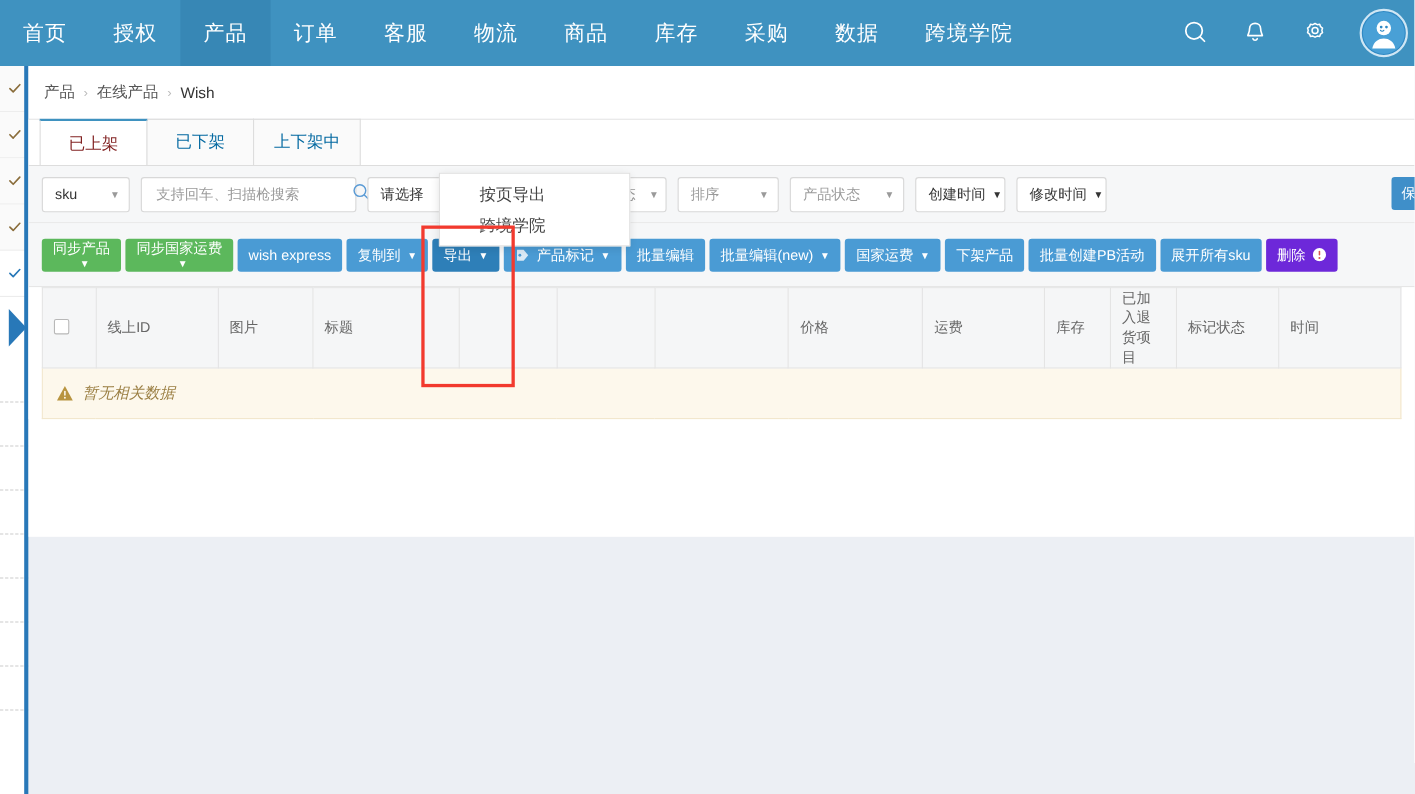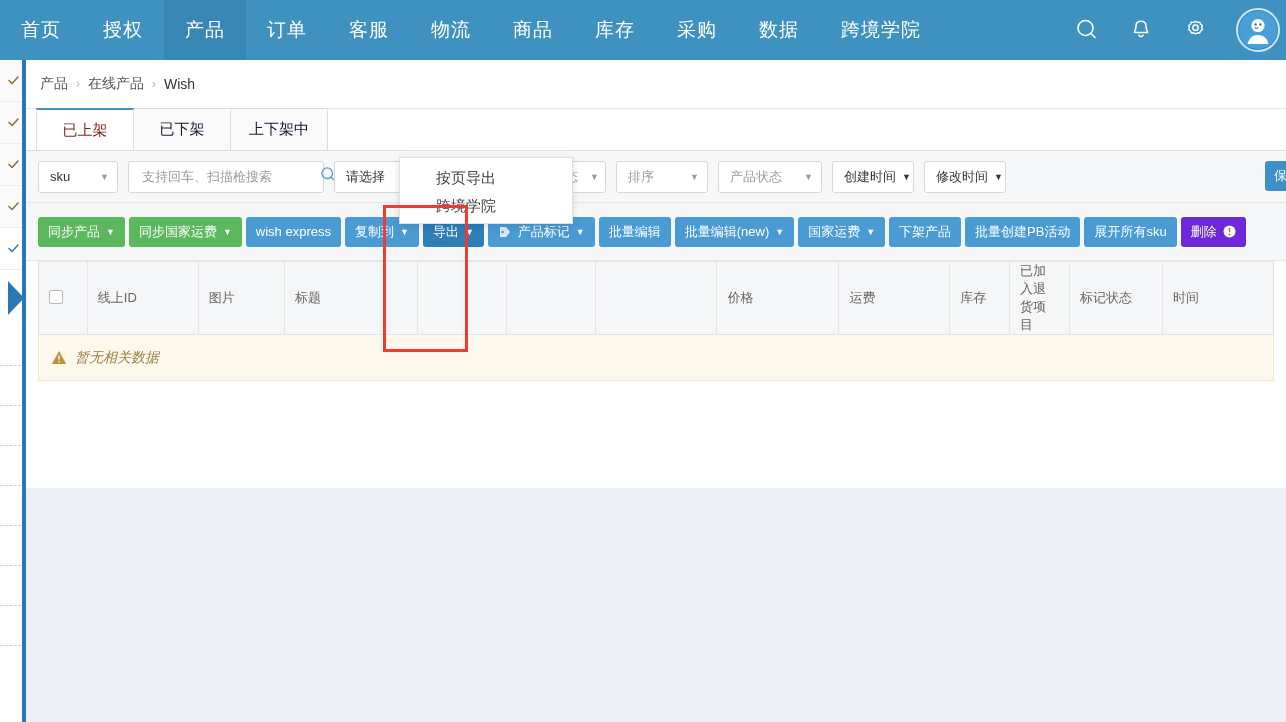--- a/index.html
+++ b/index.html
@@ -89,21 +89,21 @@
   }
 
   
   .tabs {
     display: flex; height: 42px; border-bottom: 1px solid #dddddd;
     padding-left: 10px; background: #fff; align-items: flex-end;
   }
   .tab {
     height: 42px; min-width: 98px; padding: 0 18px;
     display: flex; align-items: center; justify-content: center;
-    font-size: 15px; color: #0f172a; background: #fafafa;
+    font-size: 15px; color: #0369a1; background: #fafafa;
     border: 1px solid #ddd; border-bottom: none; margin-right: -1px;
     cursor: pointer;
   }
   .tab.active {
     background: #ffffff; color: #7f1d1d;
     border-top: 2px solid #3f92c0;
     position: relative; z-index: 2;
   }
 
   
@@ -145,21 +145,21 @@
     height: 58px; background: #f6f7f8; border-bottom: 1px solid #e6e6e6;
     display: flex; align-items: center; padding: 0 12px; gap: 4px;
     position: relative;
   }
   .btn {
     height: 30px; border-radius: 3px; color:#fff; font-size: 13px;
     display: flex; align-items: center; padding: 0 10px; cursor: pointer;
     white-space: nowrap; border: none;
   }
   .btn .caret { margin-left: 6px; font-size: 9px; }
-  .btn.green { background: #5cb85c; }
+  .btn.green { background: #5cb85c; flex-direction: column; }
   .btn.blue  { background: #4a9bd4; }
   .btn.blue-active { background: #2e7fb8; }
   .btn.red   { background: #6d28d9; }
   .btn .mark-icon { margin-right: 6px; display:flex; align-items:center; }
   .btn .warn-icon { margin-left: 6px; display:flex; align-items:center; }
 
   
   .dropdown {
     position: absolute; left: 373px; top: 48px; width: 174px; height: 67px;
     background: #ffffff; border: 1px solid #e0e0e0;

